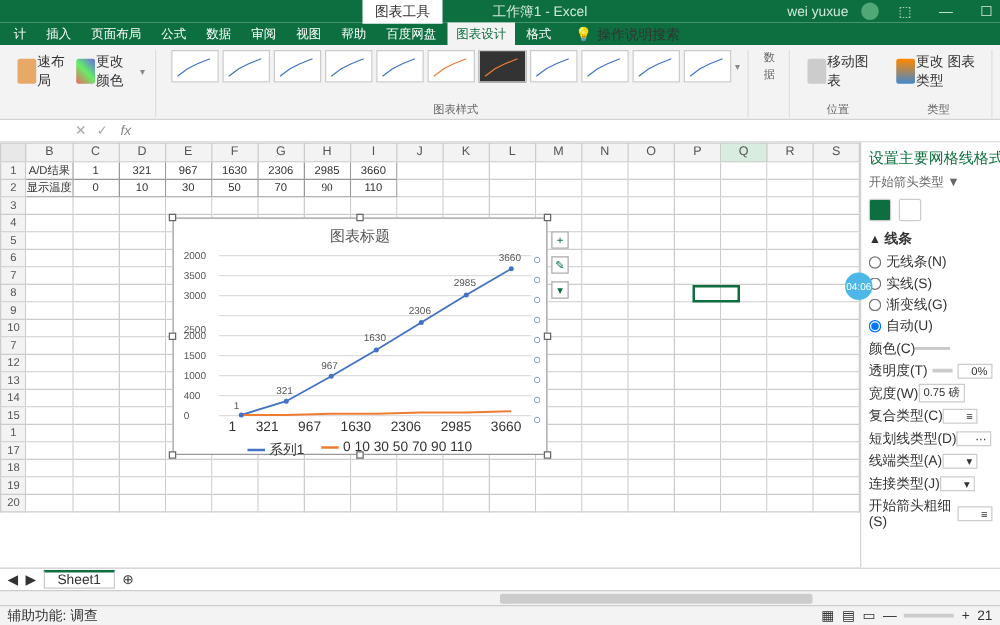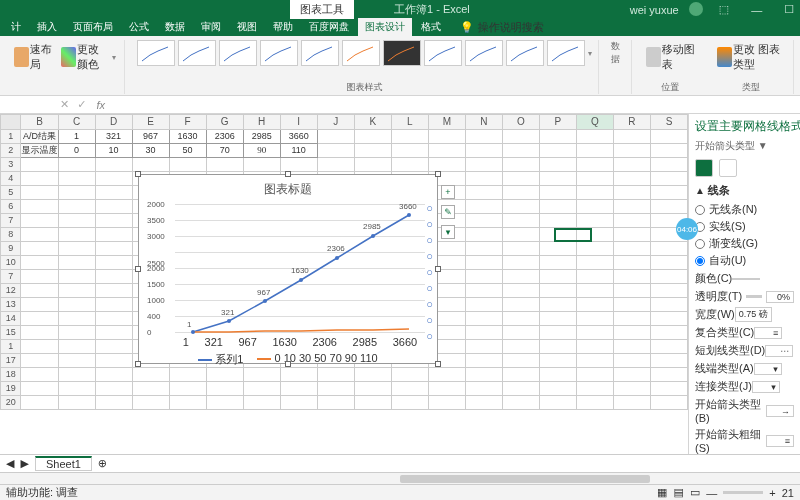--- a/index.html
+++ b/index.html
@@ -797,24 +797,20 @@
       </div>
     <div class="fp-row">
         <span>线端类型(A)</span>
         <span class="val">▾</span>
       </div>
     <div class="fp-row">
         <span>连接类型(J)</span>
         <span class="val">▾</span>
       </div>
     <div class="fp-row">
-        <span>开始箭头类型(B)</span>
-        <span class="val">→</span>
-      </div>
-    <div class="fp-row">
         <span>开始箭头粗细(S)</span>
         <span class="val">≡</span>
       </div>
 
   </div>
 </div>
 
 <div class="bubble">04:06</div>
 
 <div class="sheet-tabs">

